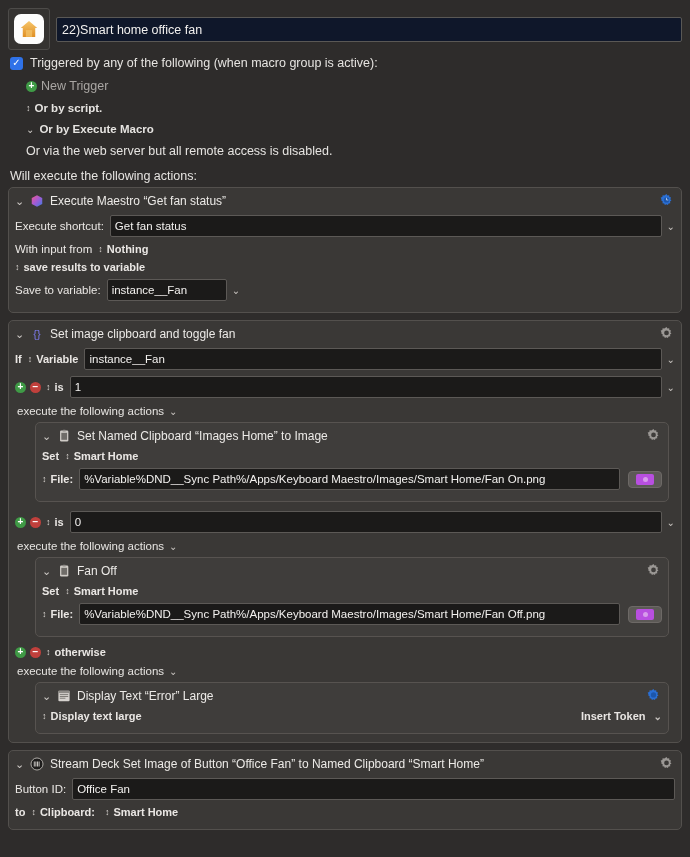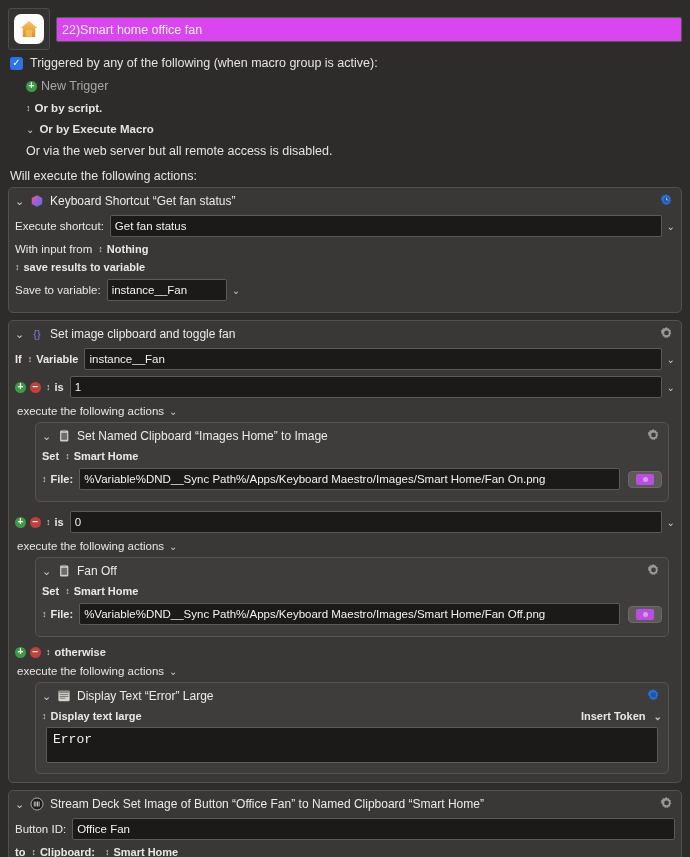--- a/index.html
+++ b/index.html
@@ -22,21 +22,21 @@
     display: flex; align-items: center; justify-content: center;
     margin-right: 6px;
   }
   .home-badge {
     width: 30px; height: 30px; border-radius: 7px;
     background: #fdfdfd;
     display: flex; align-items: center; justify-content: center;
   }
   .name-field {
     flex: 1; height: 25px; margin-top: 9px;
-    background: #d946ef; border: 1px solid #5a5855; border-radius: 2px;
+    background: #0f172a; border: 1px solid #5a5855; border-radius: 2px;
     color: #f2f0ee; font-size: 12.5px;
     display: flex; align-items: center; padding: 0 5px;
   }
 
   
   .trigger-sec { padding: 6px 8px 0 10px; font-size: 12.5px; }
   .trig-row { display: flex; align-items: center; margin-bottom: 9px; }
   .cbx {
     width: 13px; height: 13px; border-radius: 3px;
     background: #2f72e8; margin-right: 7px; flex: 0 0 13px;
@@ -179,21 +179,21 @@
           <defs>
               <linearGradient id="sc" x1="0" y1="0" x2="1" y2="1">
             <stop offset="0%" stop-color="#f0588f"></stop>
                 <stop offset="50%" stop-color="#a05bd6"></stop>
                 <stop offset="100%" stop-color="#3b7de0"></stop>
           </linearGradient>
             </defs>
           <path d="M12 2l9 5v10l-9 5-9-5V7z" fill="url(#sc)"></path>
         </svg>
       </span>
-      <span class="card-title">Keyboard Shortcut “Get fan status”</span>
+      <span class="card-title">Execute Maestro “Get fan status”</span>
     </div>
     <div class="row">
       <span class="row-lbl">Execute shortcut:</span>
       <span class="tf grow">
         <span>Get fan status</span>
       </span>
       <span class="caret">⌄</span>
     </div>
     <div class="row">
       <span class="row-lbl">With input from</span>
@@ -365,23 +365,20 @@
         <span class="card-title">Display Text “Error” Large</span>
       </div>
       <div class="row">
         <span class="stepper">↕</span>
         <span class="row-lbl b">Display text large</span>
         <span class="insert-token">
           <span>Insert Token</span>
           <span class="caret">⌄</span>
         </span>
       </div>
-      <div class="textarea">
-        <span>Error</span>
-      </div>
     </div>
   </div>
 
   <div class="card">
     <svg class="gear" viewBox="0 0 24 24">
       <path fill="#9b9895" d="M12 1.6l1.5 2.4 2.8-.6.3 2.8 2.7 1-1.2 2.6 1.8 2.2-2.3 1.6.5 2.8-2.8.3-1.1 2.6-2.4-1.5-2.4 1.5-1.1-2.6-2.8-.3.5-2.8-2.3-1.6L3.9 9.8 2.7 7.2l2.7-1 .3-2.8 2.8.6z"></path>
       <circle cx="12" cy="11" r="3.8" fill="#3a3836"></circle>
     </svg>
     <div class="card-head">
       <span class="disc">⌄</span>

